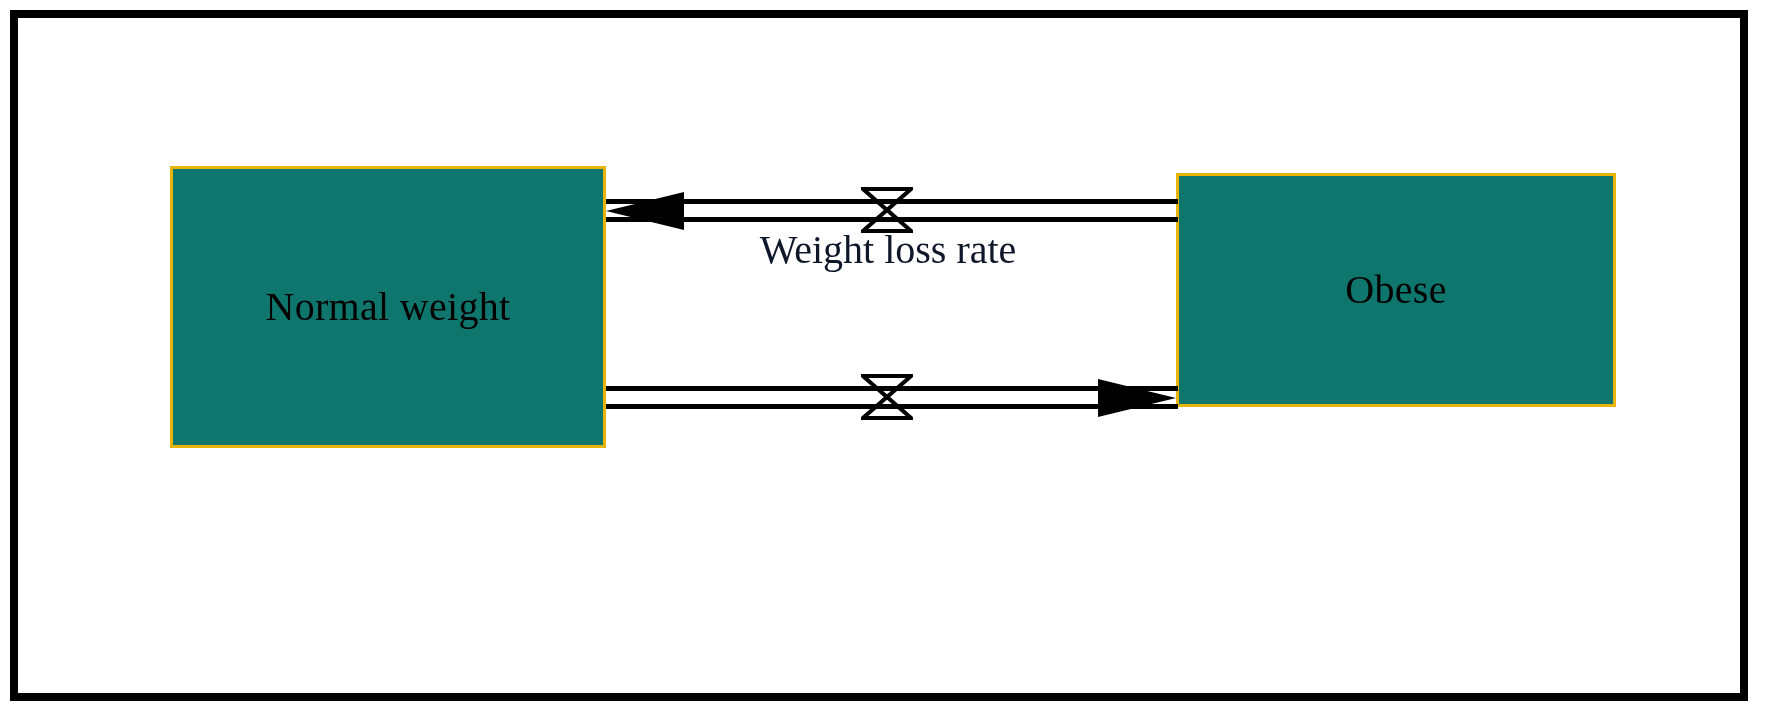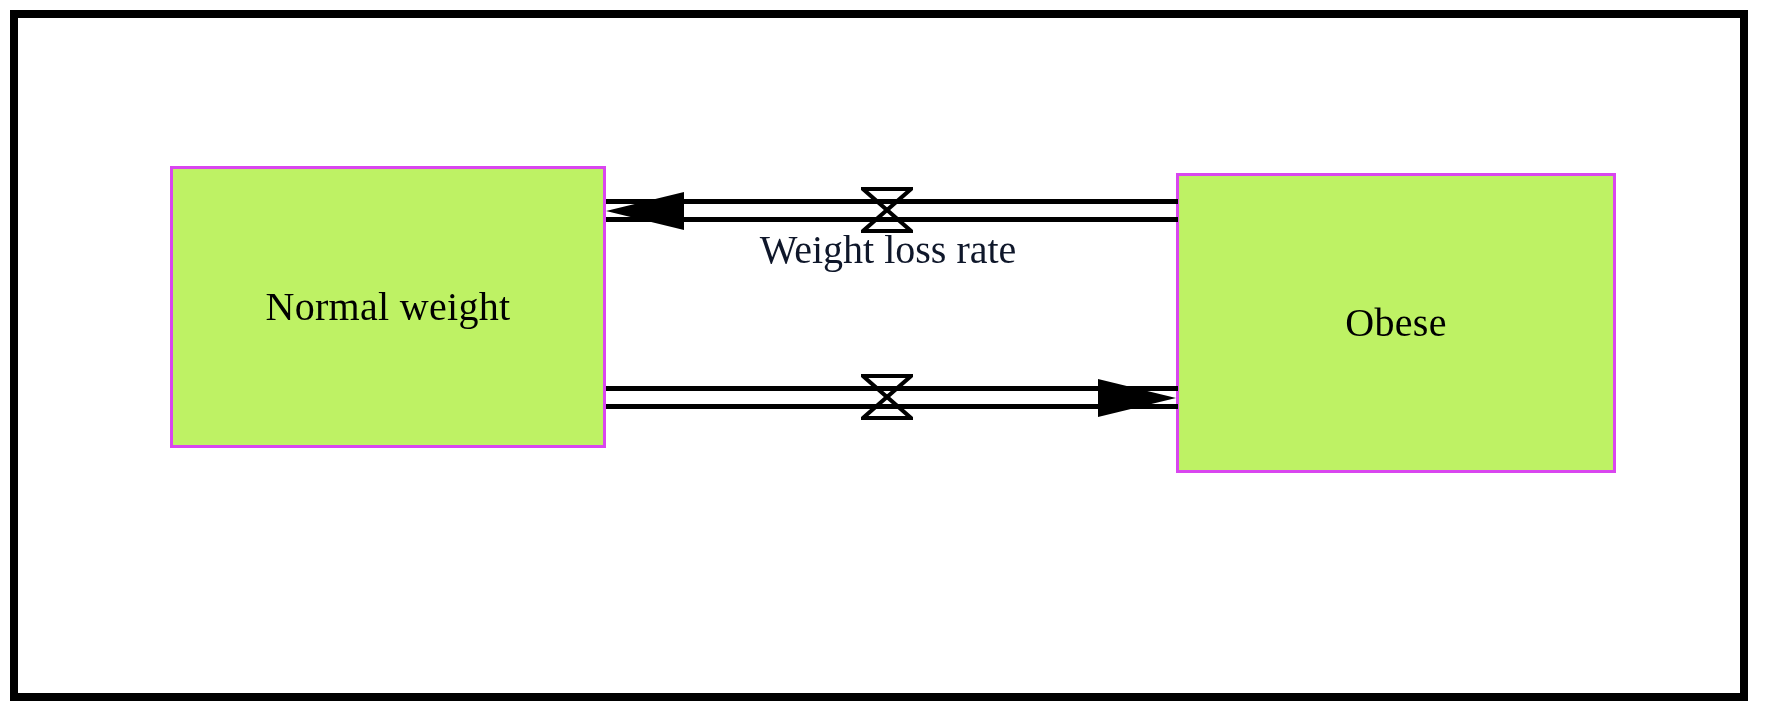--- a/index.html
+++ b/index.html
@@ -30,22 +30,22 @@
     height: 691px;
     box-sizing: border-box;
     border: 8px solid #000000;
     background: #ffffff;
   }
 
   
   .stock {
     position: absolute;
     box-sizing: border-box;
-    border: 3px solid #d946ef;
-    background: #bef264;
+    border: 3px solid #eab308;
+    background: #0f766e;
     display: flex;
     align-items: center;
     justify-content: center;
   }
   .stock-label {
     font-size: 40px;
     line-height: 1;
     color: #000000;
     letter-spacing: 0.3px;
     white-space: nowrap;
@@ -54,21 +54,21 @@
   #stock-normal-weight {
     left: 152px;
     top: 148px;
     width: 436px;
     height: 282px;
   }
   #stock-obese {
     left: 1158px;
     top: 155px;
     width: 440px;
-    height: 300px;
+    height: 234px;
   }
 
   
   .pipe {
     position: absolute;
     box-sizing: border-box;
     border-top: 5px solid #000000;
     border-bottom: 5px solid #000000;
     background: transparent;
   }

